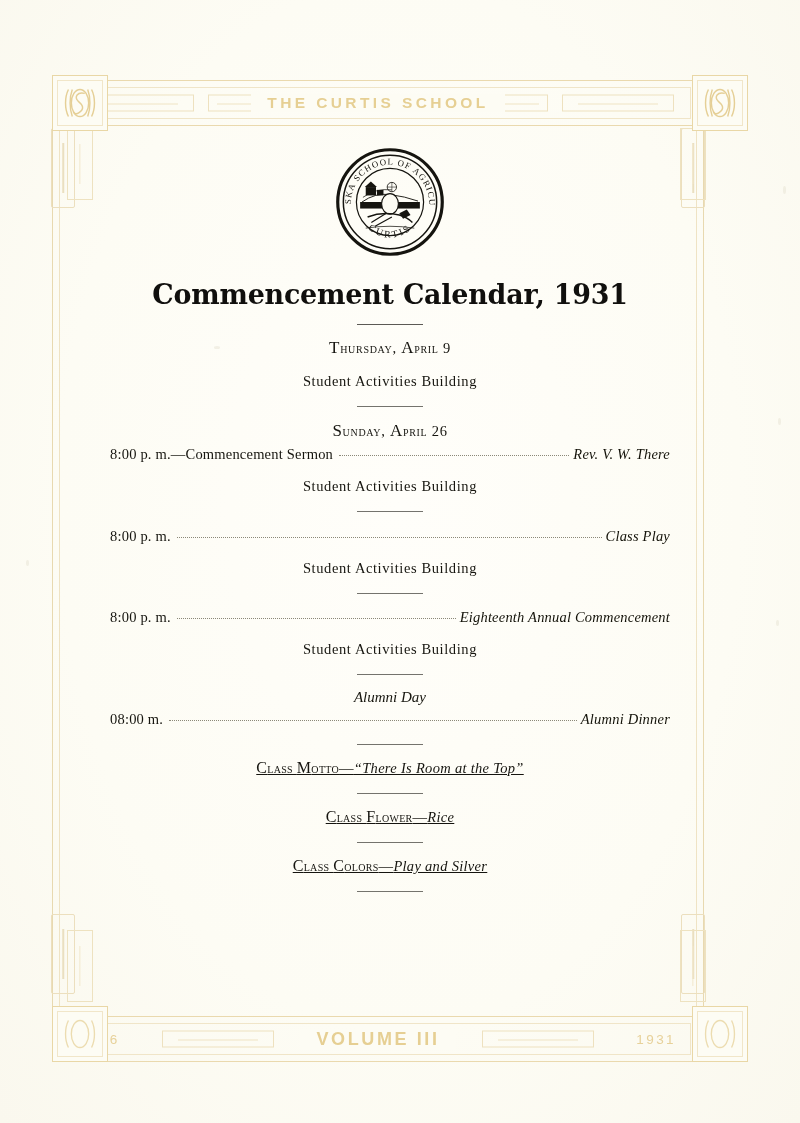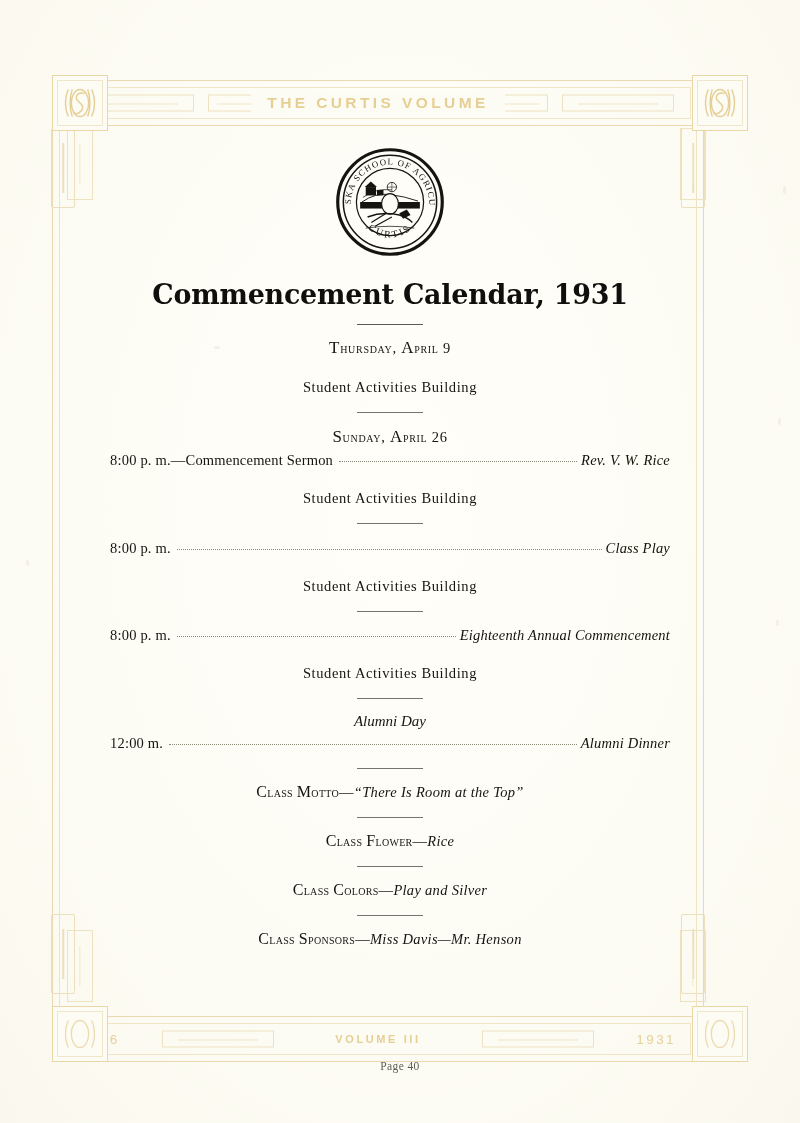--- a/index.html
+++ b/index.html
@@ -248,30 +248,31 @@
     white-space: nowrap;
     font-style: italic;
     color: #131209;
     flex: none;
     letter-spacing: .2px;
   }
 
   .venue {
     font-size: 14.5px;
     letter-spacing: .6px;
-    margin: 21px 0 0 0;
+    margin: 15px 0 0 0;
     color: #16150f;
   }
 
   
   .class-line {
     font-size: 14.5px;
     margin: 0;
     color: #15140f;
     letter-spacing: .3px;
+    text-decoration: underline;
   }
   .class-line .lbl {
     font-variant: small-caps;
     text-transform: lowercase;
   }
   .class-line .lbl .lead { text-transform: uppercase; font-size: 16px; }
   .class-line .val { font-style: italic; }
 
   .page-num {
     position: absolute;
@@ -317,31 +318,31 @@
 
   <div class="pilaster" style="left:67px;top:128px;height:72px;"></div>
   <div class="pilaster" style="left:680px;top:128px;height:72px;"></div>
   <div class="pilaster" style="left:67px;top:930px;height:72px;"></div>
   <div class="pilaster" style="left:680px;top:930px;height:72px;"></div>
 
   <div class="band top">
     <div class="band-inner">
       <div class="band-box" style="left:16px;width:112px;"></div>
       <div class="band-box" style="left:142px;width:58px;"></div>
-      <span class="band-title">THE CURTIS VOLUME</span>
+      <span class="band-title">THE CURTIS SCHOOL</span>
       <div class="band-box" style="right:142px;width:58px;"></div>
       <div class="band-box" style="right:16px;width:112px;"></div>
     </div>
   </div>
 
   <div class="band bottom">
     <div class="band-inner">
       <span class="band-foot-txt" style="left:14px;">1926</span>
       <div class="band-box" style="left:96px;width:112px;"></div>
-      <span class="band-title" style="font-size:11px;letter-spacing:2.6px;">VOLUME III</span>
+      <span class="band-title" style="font-size:18px;letter-spacing:2.6px;">VOLUME III</span>
       <div class="band-box" style="right:96px;width:112px;"></div>
       <span class="band-foot-txt" style="right:14px;">1931</span>
     </div>
   </div>
 
   <div class="corner" style="left:52px;top:75px;">
     <div class="cin"></div>
     <svg viewBox="0 0 56 56">
       <g fill="none" stroke="#e5cf96" stroke-width="1.5">
         <path d="M16 14 C12 22 12 34 16 42"></path>
@@ -429,21 +430,21 @@
         <div>
           <div class="date-head"><span class="lead">T</span>hursday, <span class="lead">A</span>pril 9</div>
           <div class="venue">Student Activities Building</div>
         </div>
         <div class="rule thin" style="margin: 16px auto 14px;"></div>
         <div>
           <div class="date-head"><span class="lead">S</span>unday, <span class="lead">A</span>pril 26</div>
           <div class="entry">
             <span class="time">8:00 p. m.—Commencement Sermon</span>
             <span class="leader"></span>
-            <span class="event">Rev. V. W. Rice</span>
+            <span class="event">Rev. V. W. There</span>
           </div>
           <div class="venue">Student Activities Building</div>
         </div>
         <div class="rule thin" style="margin: 16px auto 14px;"></div>
         <div>
           <div class="entry">
             <span class="time">8:00 p. m.</span>
             <span class="leader"></span>
             <span class="event">Class Play</span>
           </div>
@@ -455,35 +456,33 @@
             <span class="time">8:00 p. m.</span>
             <span class="leader"></span>
             <span class="event">Eighteenth Annual Commencement</span>
           </div>
           <div class="venue">Student Activities Building</div>
         </div>
         <div class="rule thin" style="margin: 16px auto 14px;"></div>
         <div>
           <div class="subhead">Alumni Day</div>
           <div class="entry">
-            <span class="time">12:00 m.</span>
+            <span class="time">08:00 m.</span>
             <span class="leader"></span>
             <span class="event">Alumni Dinner</span>
           </div>
         </div>
         <div class="rule thin" style="margin: 16px auto 14px;"></div>
       </div>
 
     <div id="class-root">
         <div class="class-line"><span class="lbl"><span class="lead">C</span>lass <span class="lead">M</span>otto</span><span>—</span><span class="val">“There Is Room at the Top”</span></div>
         <div class="rule thin" style="margin: 16px auto 14px;"></div>
         <div class="class-line"><span class="lbl"><span class="lead">C</span>lass <span class="lead">F</span>lower</span><span>—</span><span class="val">Rice</span></div>
         <div class="rule thin" style="margin: 16px auto 14px;"></div>
         <div class="class-line"><span class="lbl"><span class="lead">C</span>lass <span class="lead">C</span>olors</span><span>—</span><span class="val">Play and Silver</span></div>
         <div class="rule thin" style="margin: 16px auto 14px;"></div>
-        <div class="class-line"><span class="lbl"><span class="lead">C</span>lass <span class="lead">S</span>ponsors</span><span>—</span><span class="val">Miss Davis—Mr. Henson</span></div>
       </div>
 
   </div>
 
-  <div class="page-num">Page 40</div>
 
 </div>
 
 </body></html>

